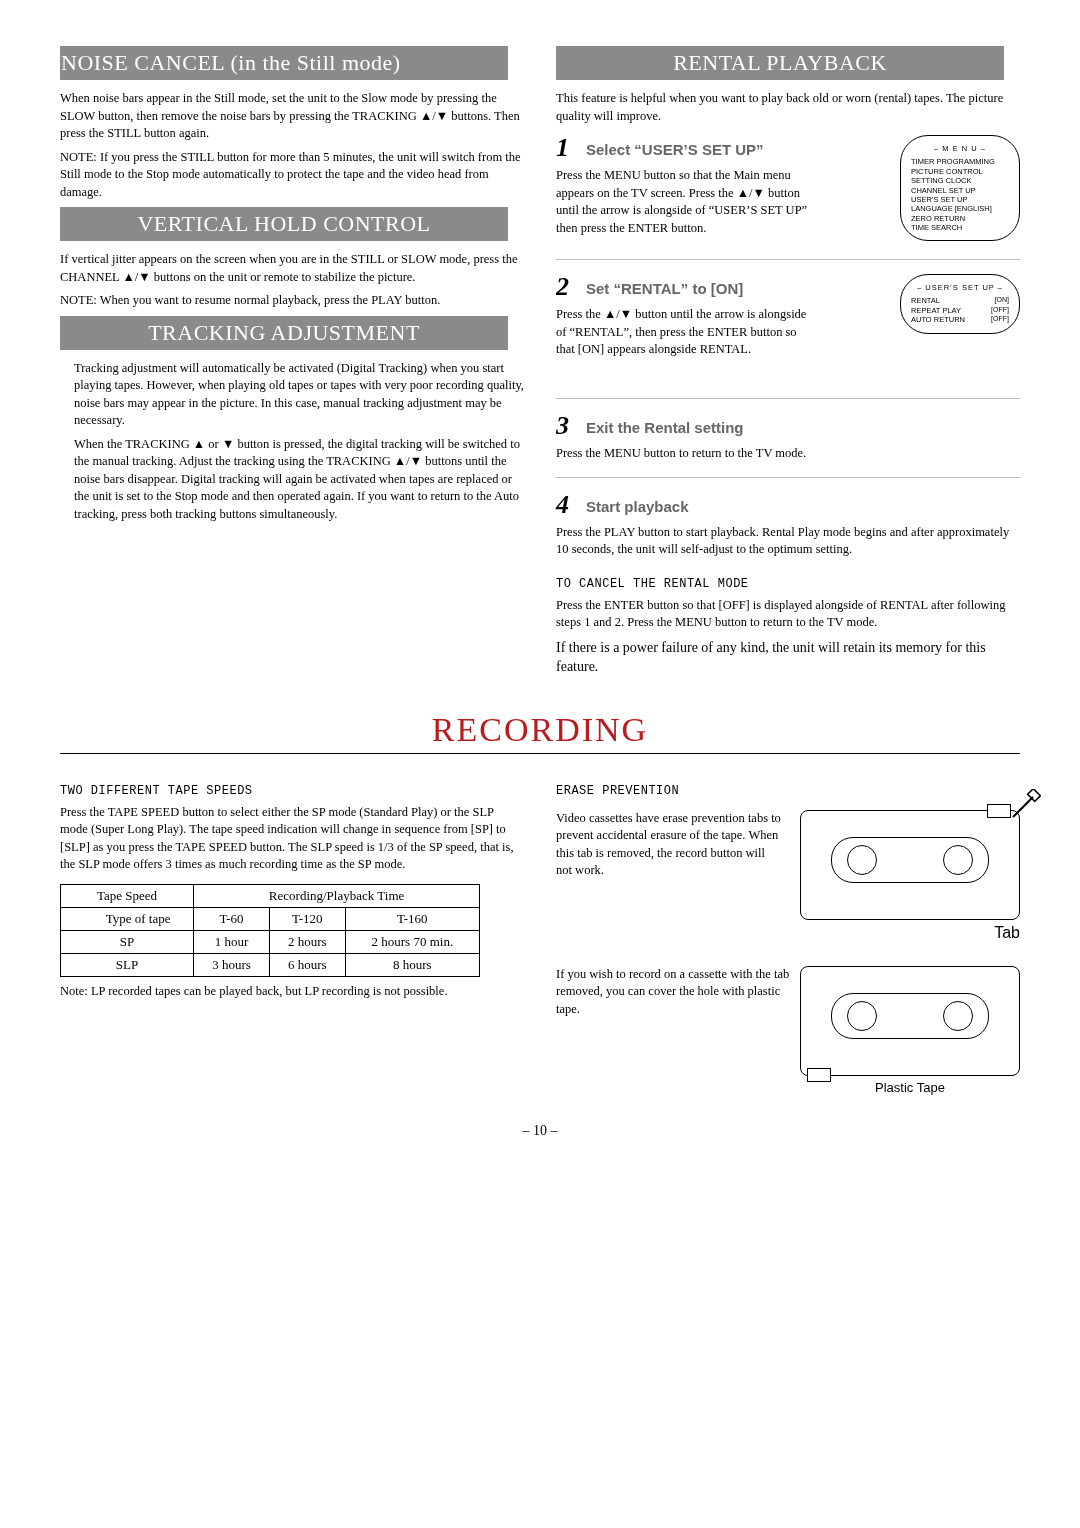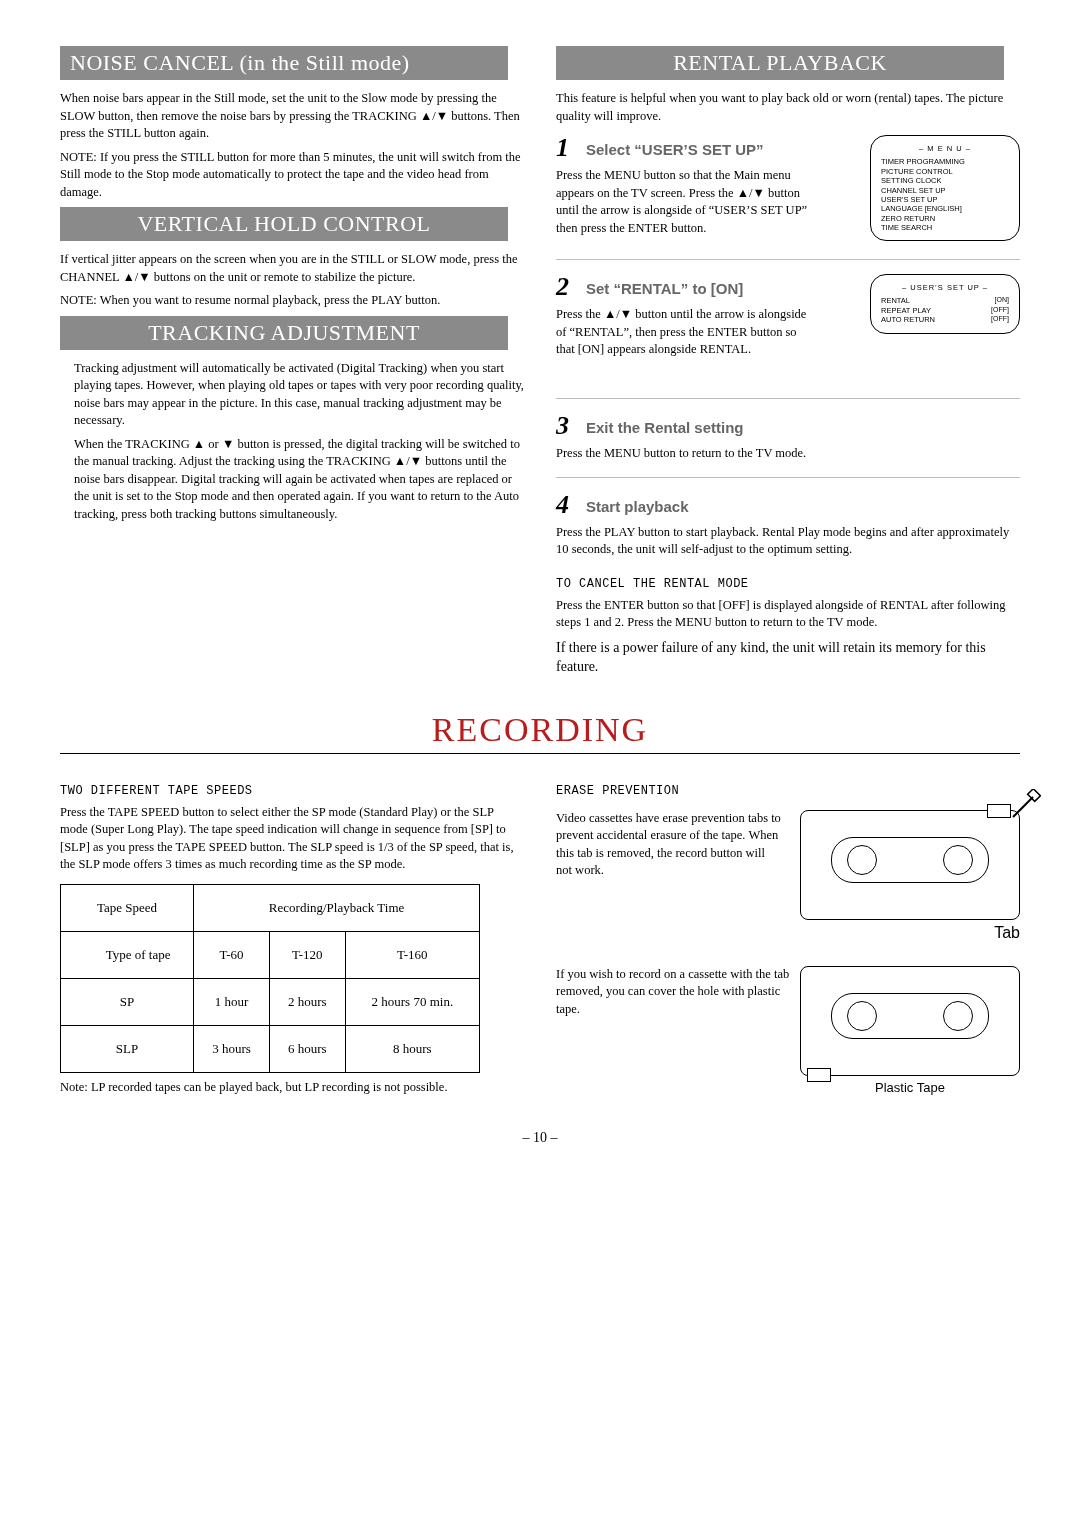--- a/index.html
+++ b/index.html
@@ -11,21 +11,21 @@
     color: #000;
     background: #fff;
     width: 1080px;
   }
   .cols { display: flex; gap: 32px; }
   .col { flex: 1; min-width: 0; }
   .bar {
     background: #8a8a8a;
     color: #fff;
     font-size: 22px;
-    padding: 4px 10px;
+    padding: 4px 1px;
     margin: 6px 16px 10px 0;
     letter-spacing: 0.5px;
   }
   .bar.narrow { text-align: center; }
   .subtitle {
     font-family: Liberation Mono, monospace;
     font-size: 12px;
     letter-spacing: 0.5px;
     color: #000;
     margin: 18px 0 6px 0;
@@ -57,44 +57,44 @@
     font-family: Arial, Helvetica, sans-serif;
     font-weight: bold;
     font-size: 15px;
     color: #666;
     margin-top: 6px;
   }
   .onscreen {
     position: absolute;
     right: 0;
     top: 0;
-    width: 150px;
+    width: 120px;
     border: 1px solid #000;
-    border-radius: 16px;
+    border-radius: 28px;
     padding: 8px 10px;
     font-family: Arial, Helvetica, sans-serif;
     font-size: 7.5px;
     line-height: 1.25;
     background: #fff;
   }
   .onscreen .hd { text-align: center; letter-spacing: 1px; margin-bottom: 4px; }
   .onscreen .row { display: flex; justify-content: space-between; }
   .onscreen .opt { font-size: 7px; }
   .rel { position: relative; }
   .block { min-height: 110px; }
   table.tape {
     border-collapse: collapse;
     margin: 10px 0 4px 0;
     font-size: 13px;
     width: 100%;
     max-width: 420px;
   }
   table.tape th, table.tape td {
     border: 1px solid #000;
-    padding: 15px 8px;
+    padding: 3px 8px;
     text-align: center;
     font-weight: normal;
   }
   .cassette {
     border: 1.5px solid #000;
     border-radius: 8px;
     width: 220px;
     height: 110px;
     margin: 6px 0 4px auto;
     position: relative;

